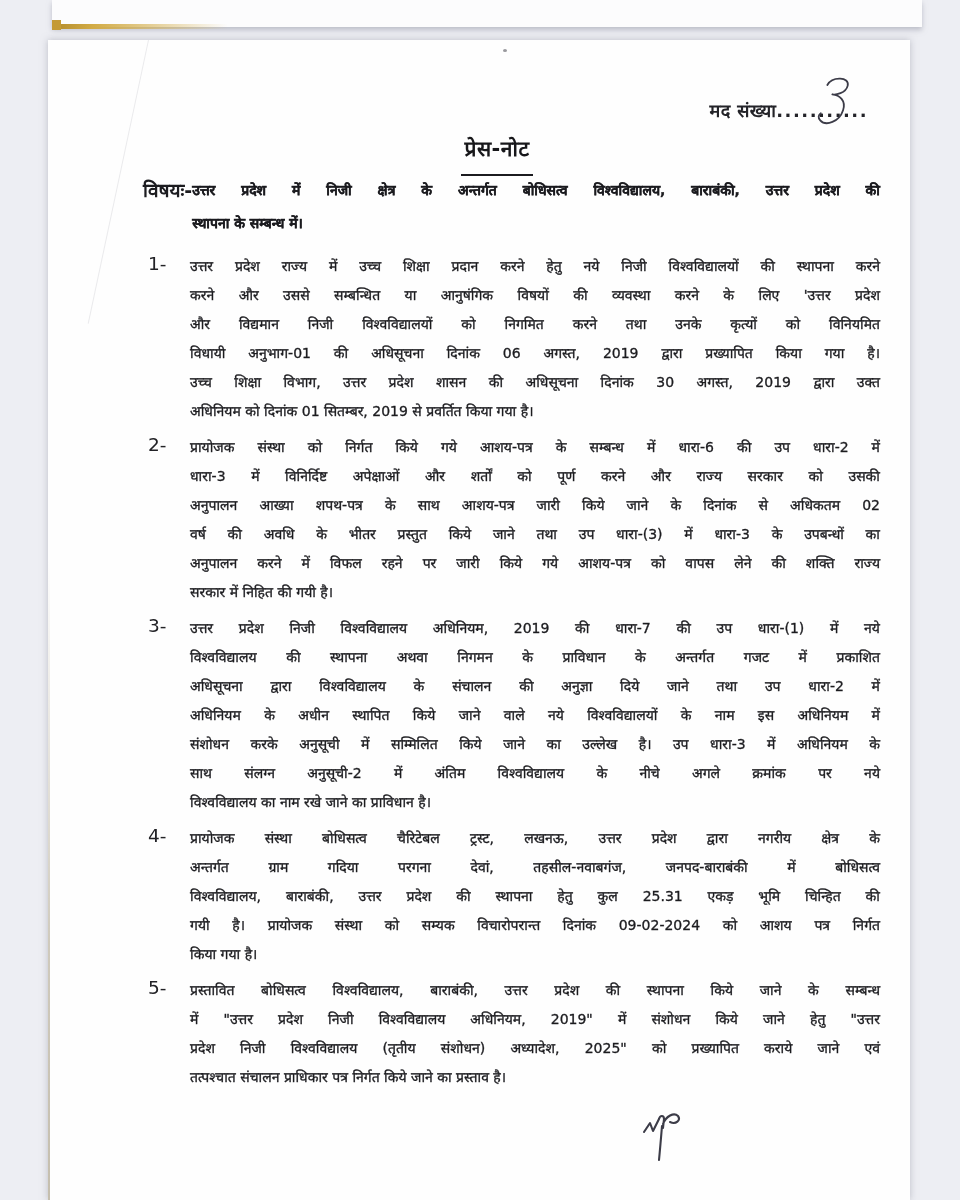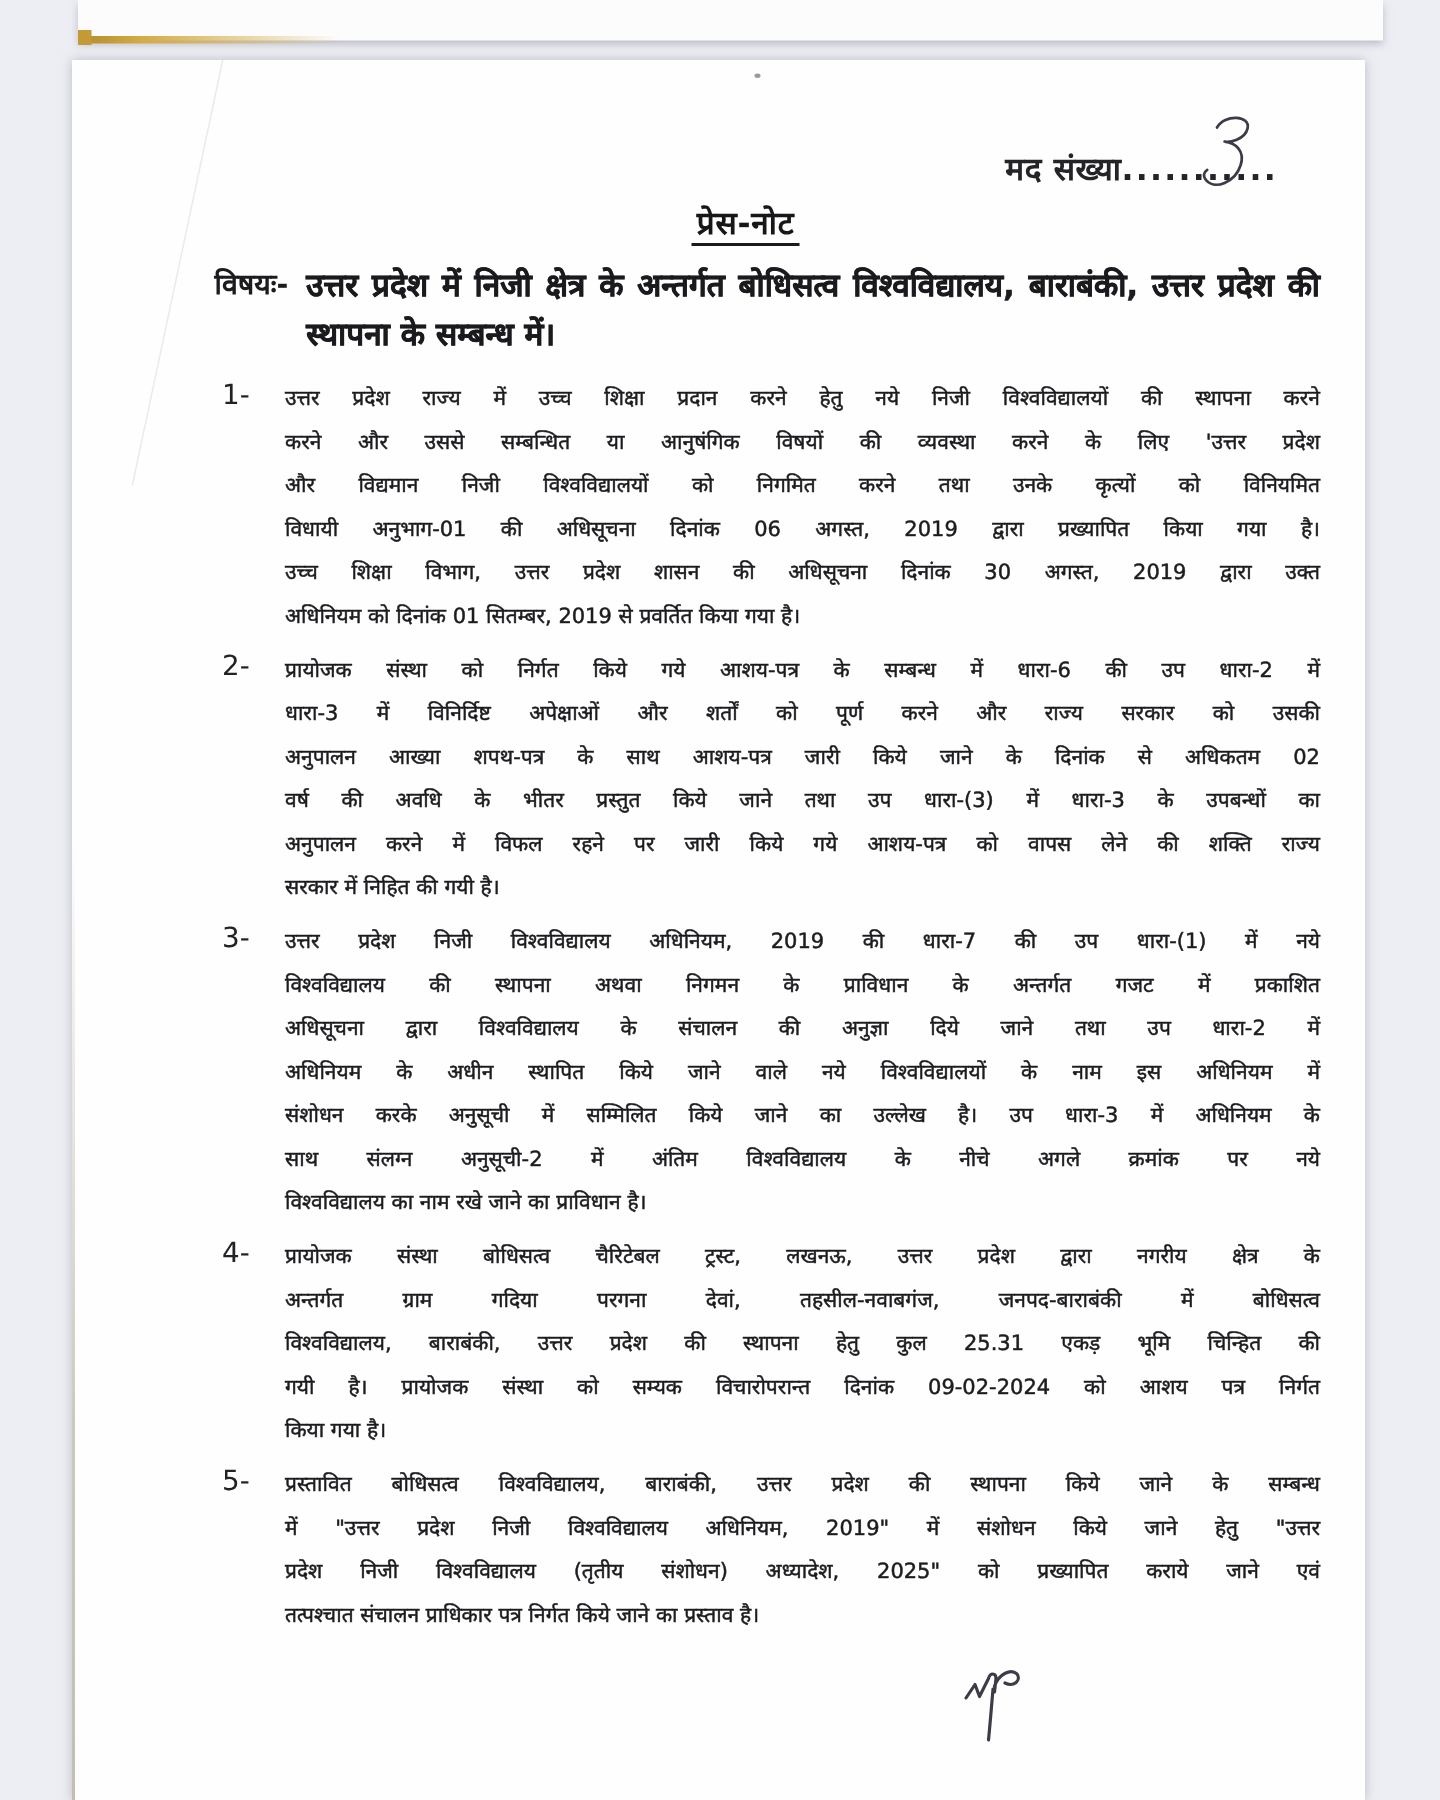--- a/index.html
+++ b/index.html
@@ -36,47 +36,47 @@
     background:rgba(60,60,75,.10);
     transform:rotate(12deg); transform-origin:top center;
   }
   .speck {
     position:absolute; left:455px; top:9px; width:4px; height:3px;
     background:rgba(70,70,78,.55); border-radius:50%;
   }
 
   
   .header-line {
-    position:absolute; top:58px; right:58px;
-    font-size:21px; font-weight:700; color:#232328;
+    position:absolute; top:58px; right:42px;
+    font-size:18px; font-weight:700; color:#232328;
     letter-spacing:.4px; white-space:nowrap;
   }
   .header-line .dots { letter-spacing:1.5px; font-weight:700; }
   .hand-number {
     position:absolute; right:18px; top:-24px; width:32px; height:62px;
   }
   .hand-number svg { transform:rotate(13deg); }
 
   
   .title-row { position:absolute; top:94px; left:0; width:100%; text-align:center; }
   .title-row span {
     display:inline-block; transform:translateX(18px);
     font-size:21px; font-weight:700; letter-spacing:.5px; color:#17171a;
-    border-bottom:2.4px solid #1b1b1f; padding:0 3px 0;
+    border-bottom:2.4px solid #1b1b1f; padding:0 3px 12px;
   }
 
   
   .subject {
     position:absolute; top:134px; left:95px; width:737px;
     display:flex; align-items:flex-start;
     font-size:19px; font-weight:700; color:#1c1c20;
   }
   .subject-label { flex:0 0 47px; line-height:33px; }
   .subject-lines { flex:1 1 auto; width:690px; }
-  .subject-lines .line { font-size:21px; font-weight:700; line-height:33px;margin-left:12px; }
+  .subject-lines .line { font-size:14px; font-weight:700; line-height:33px; }
 
   
   .paras { position:absolute; top:212px; left:0; width:862px; }
   .para { position:relative; padding-left:142px; width:690px; margin-bottom:7px; }
   .para-num {
     position:absolute; left:100px; top:1px; width:40px;
     font-size:18.5px; font-weight:500; color:#222226;
   }
   .line {
     font-size:14px; line-height:29px; color:#1d1d20;

